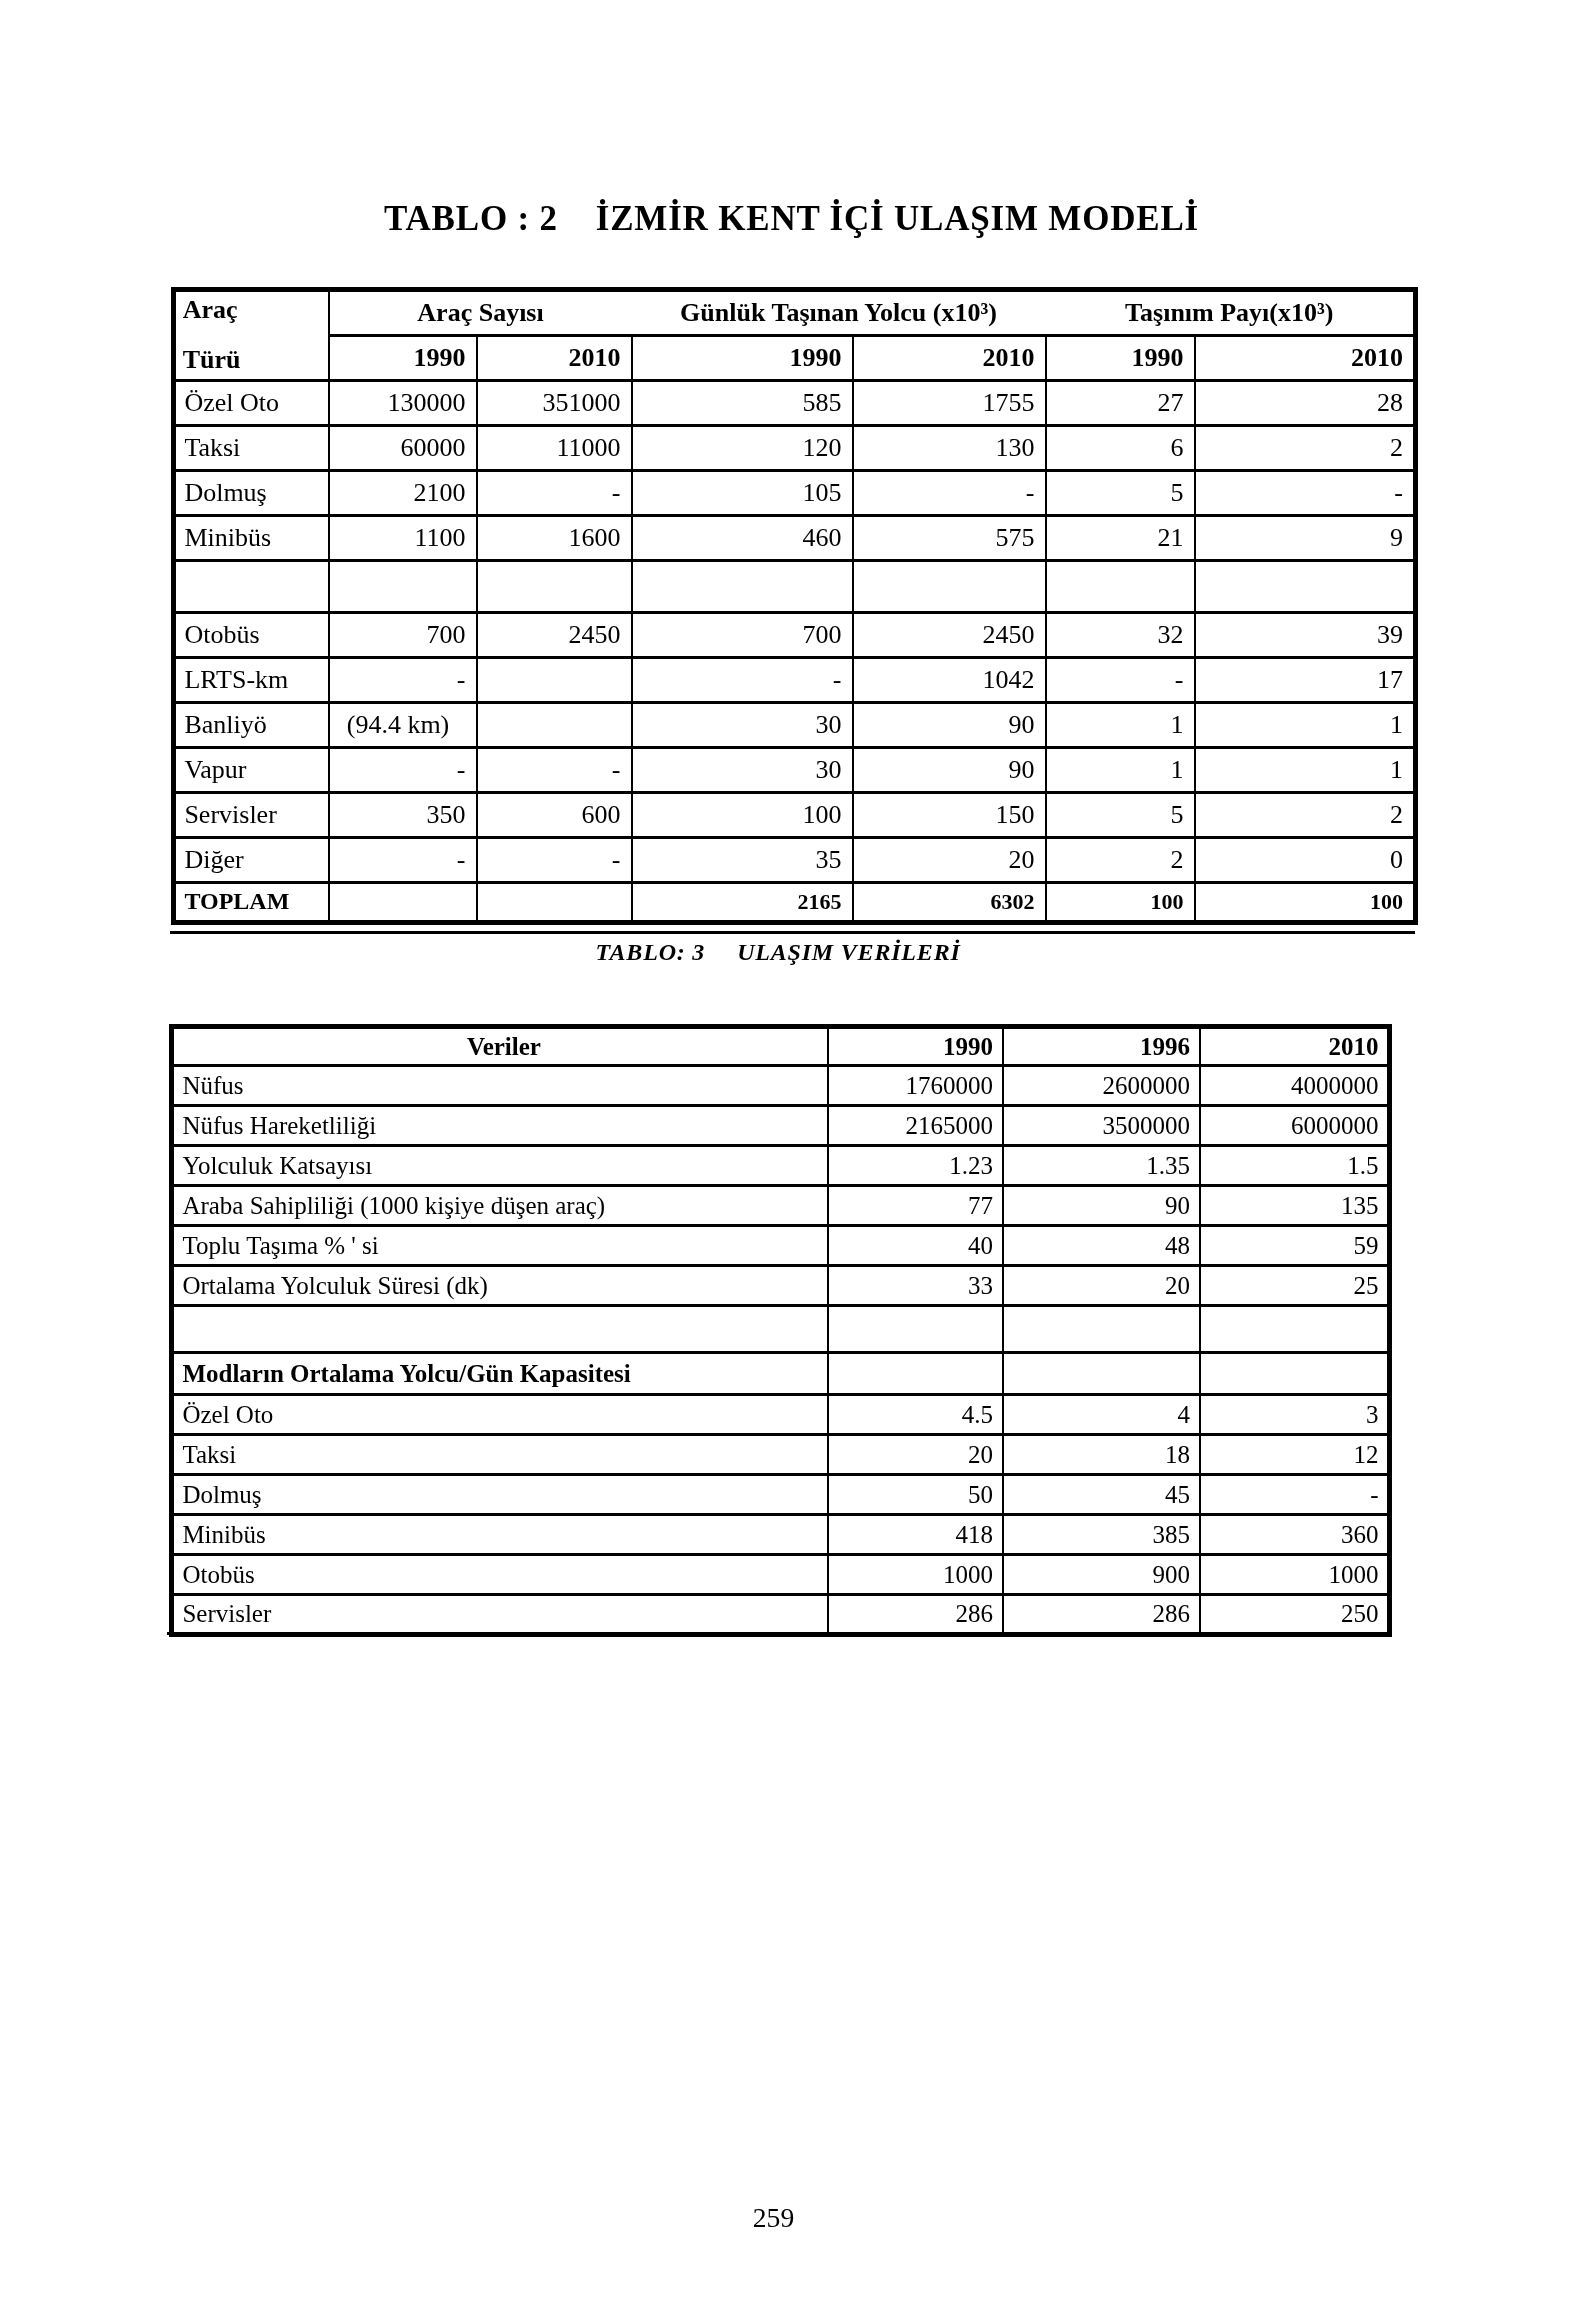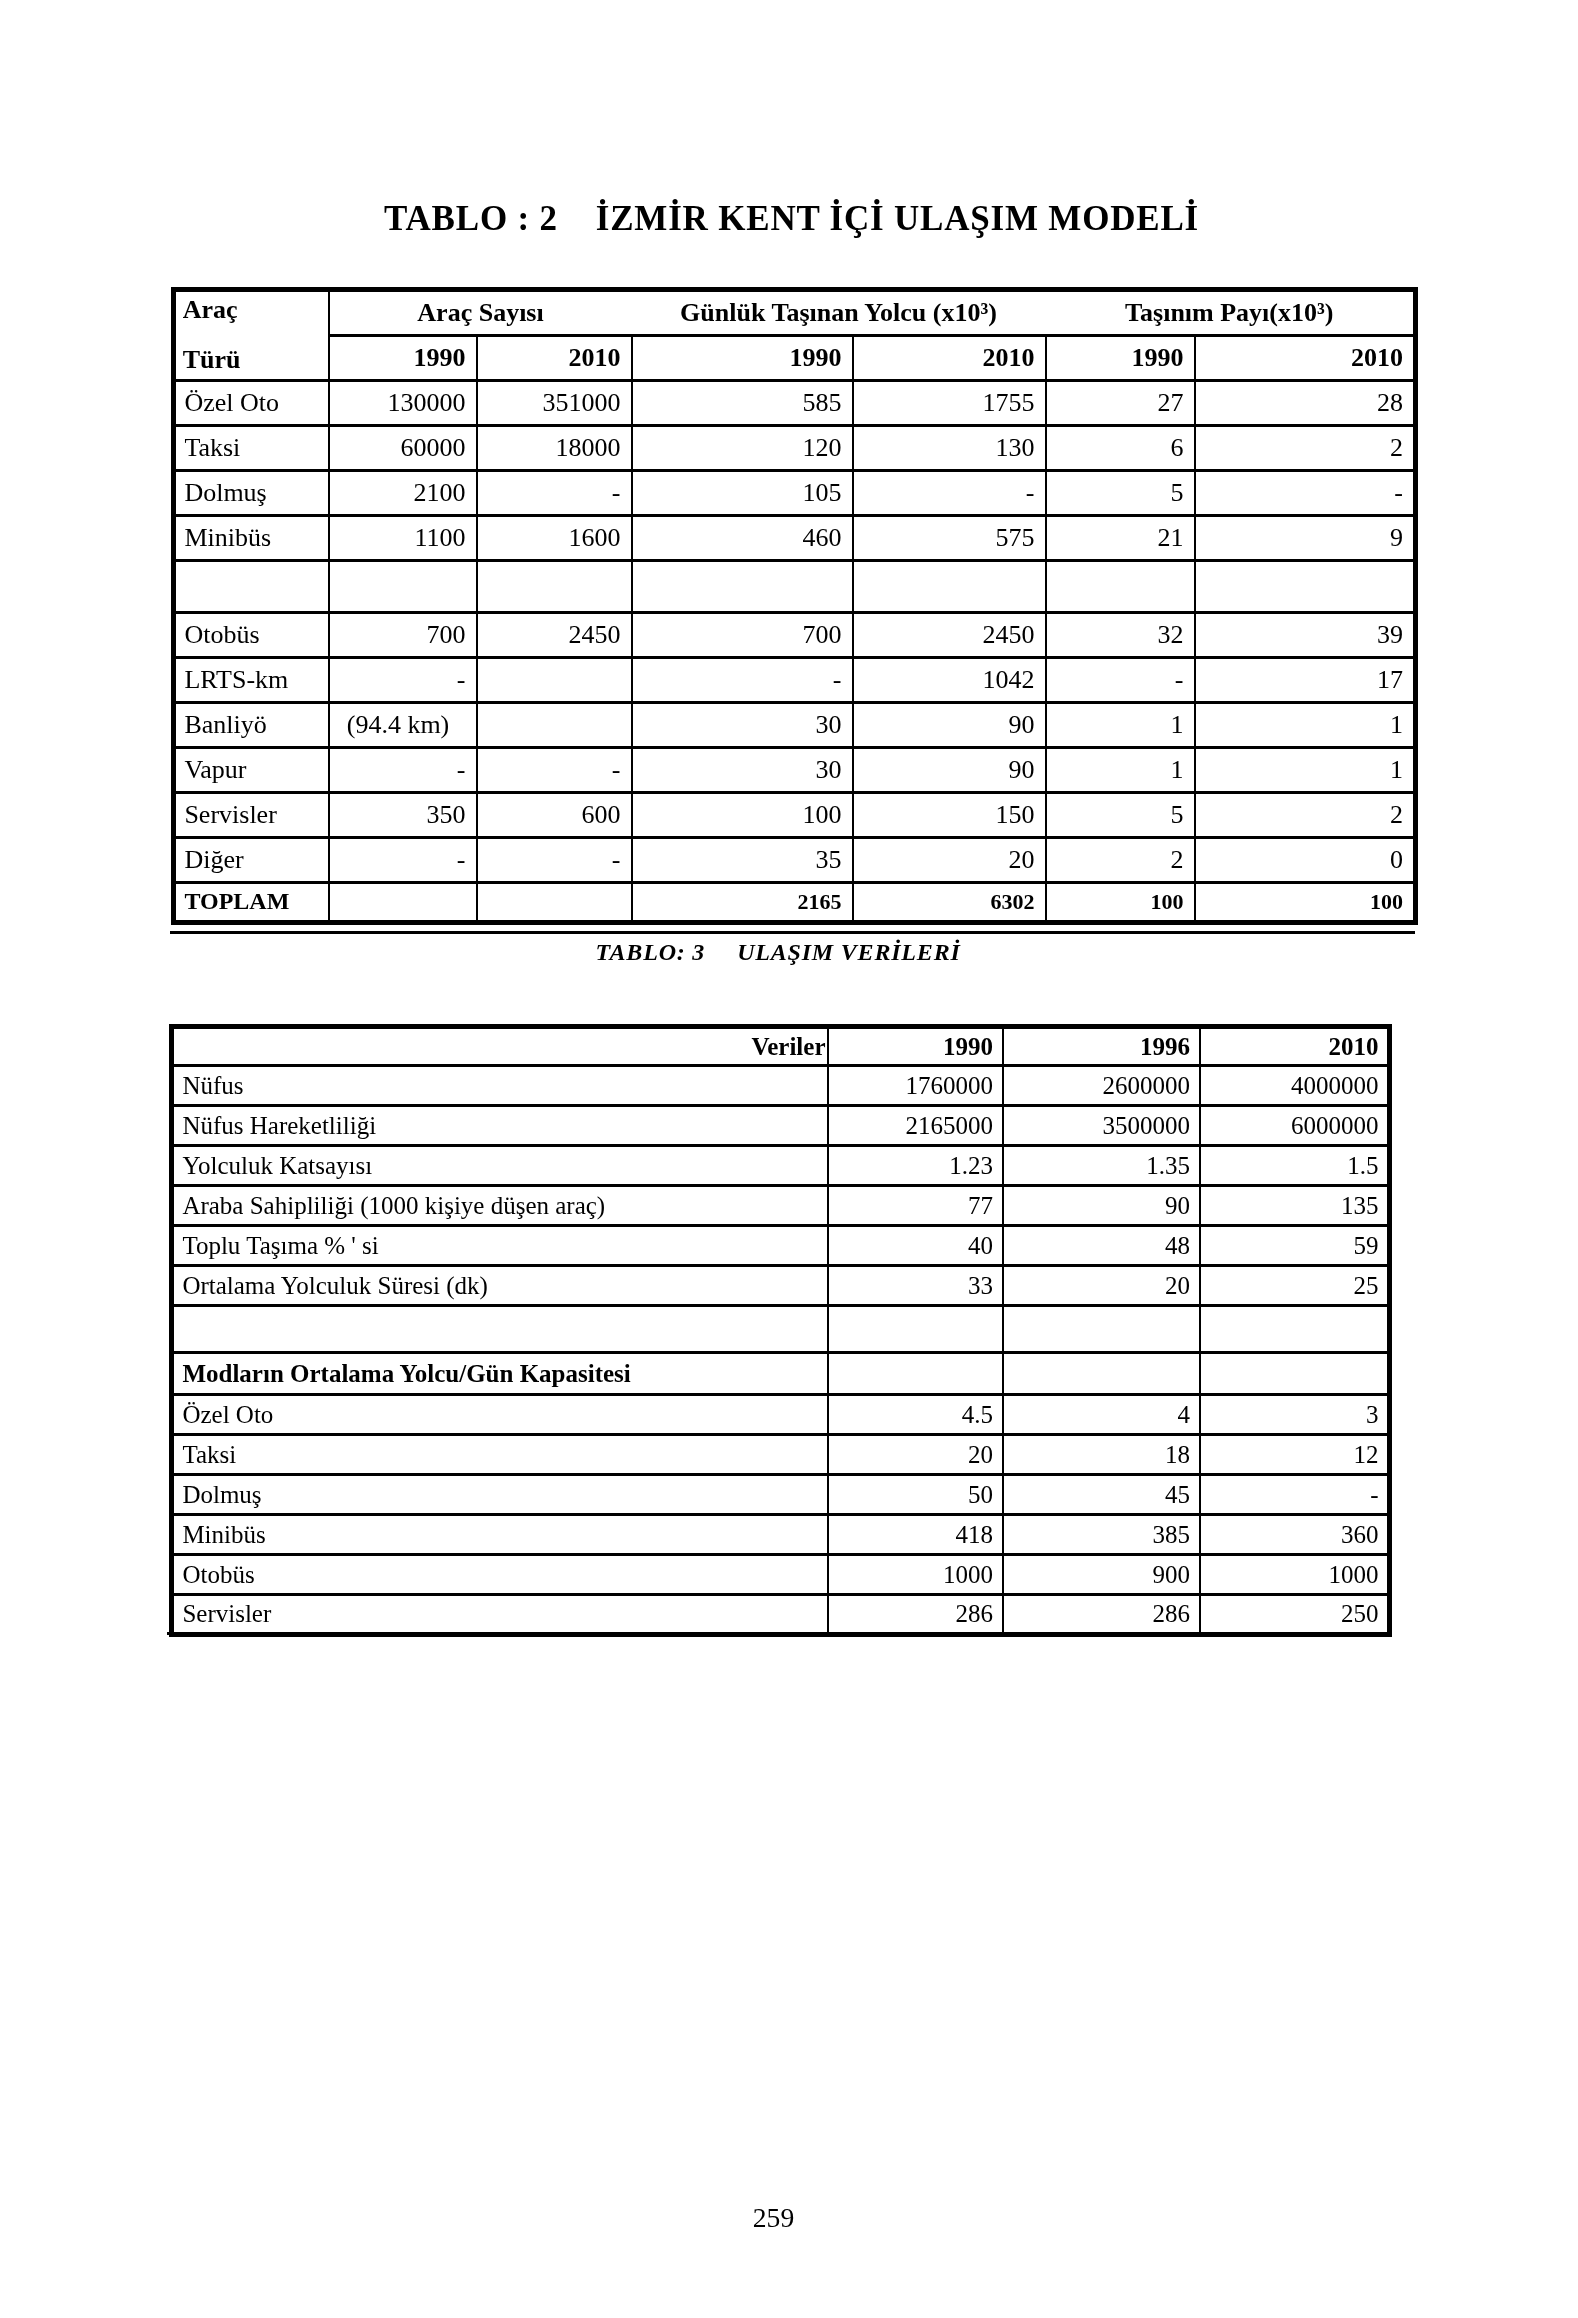--- a/index.html
+++ b/index.html
@@ -51,21 +51,21 @@
   .t2 tr.bold-row td.label-cell{font-size:24px;}
 
   
   .t3{left:169px;top:1024px;}
   .t3 table{width:1218px;}
   .t3 td,.t3 th{font-size:25px;}
   .t3 thead tr{height:39px;}
   .t3 tbody tr{height:40px;}
   .t3 tr.empty-row{height:47px;}
   .t3 tr.section-row{height:42px;}
-  .t3 th.head-label{font-weight:bold;text-align:right;padding-left:8.4px;}
+  .t3 th.head-label{font-weight:bold;text-align:center;padding-left:8.4px;}
   .t3 th.yr{font-weight:bold;text-align:right;padding-right:8.4px;}
   .t3 .num-cell{padding-right:8.4px;}
   .t3 tr.section-row td.label-cell{font-weight:bold;}
 
   
   .artifact{position:absolute;background:#000;}
   .a1{left:170px;top:931px;width:1245px;height:3.3px;}
   .a2{left:167px;top:1632px;width:1213px;height:2.5px;}
 
   .page-number{
@@ -120,21 +120,21 @@
             <td class="num-cell">130000</td>
             <td class="num-cell">351000</td>
             <td class="num-cell">585</td>
             <td class="num-cell">1755</td>
             <td class="num-cell">27</td>
             <td class="num-cell">28</td>
           </tr>
           <tr>
             <td class="label-cell">Taksi</td>
             <td class="num-cell">60000</td>
-            <td class="num-cell">18000</td>
+            <td class="num-cell">11000</td>
             <td class="num-cell">120</td>
             <td class="num-cell">130</td>
             <td class="num-cell">6</td>
             <td class="num-cell">2</td>
           </tr>
           <tr>
             <td class="label-cell">Dolmuş</td>
             <td class="num-cell">2100</td>
             <td class="num-cell">-</td>
             <td class="num-cell">105</td>

